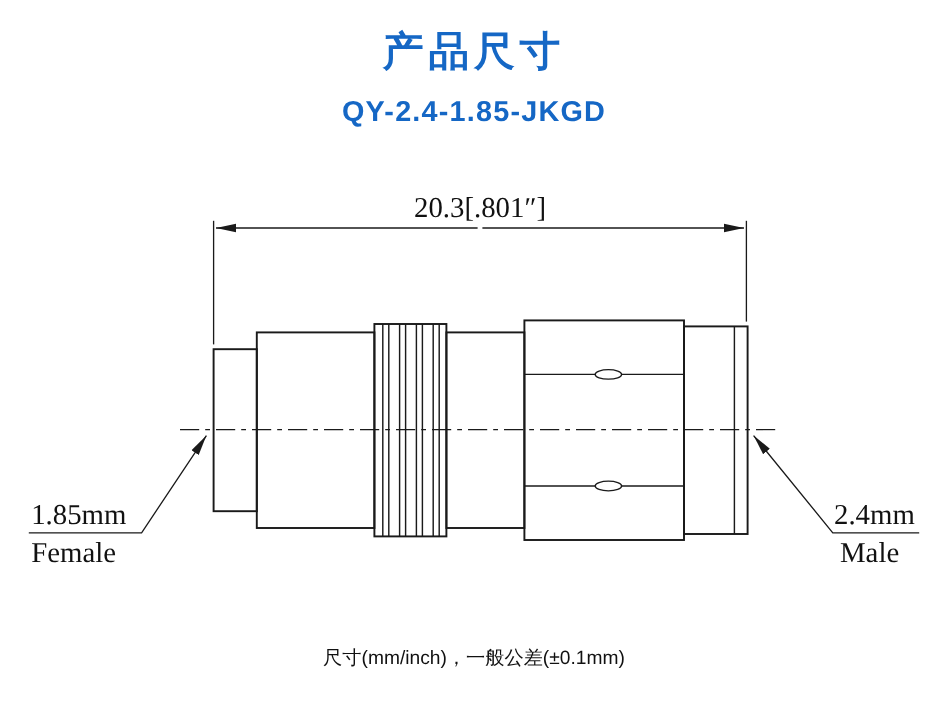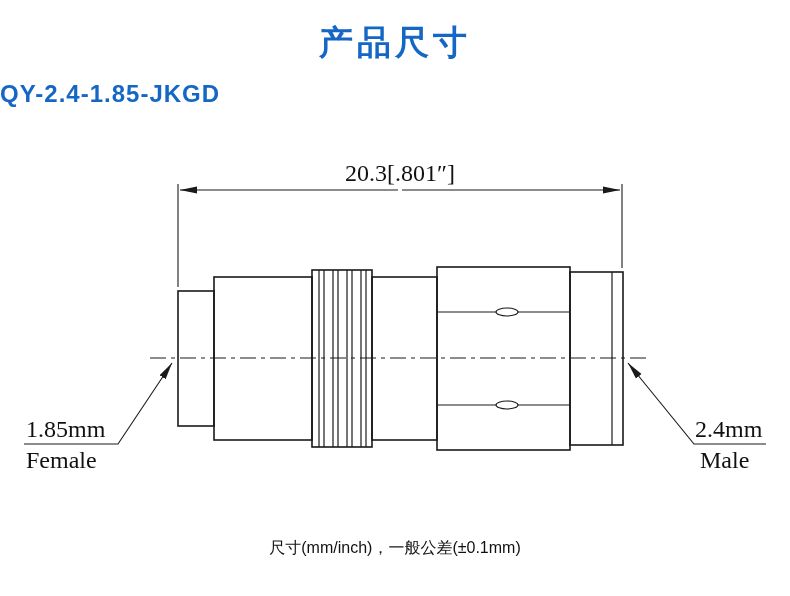--- a/index.html
+++ b/index.html
@@ -10,21 +10,21 @@
   }
   *{margin:0;padding:0;box-sizing:border-box;}
   html,body{background:#fff;}
   body{font-family:"Liberation Sans", sans-serif;}
   .page{position:relative;width:790px;height:596px;background:var(--background);overflow:hidden;}
   .title{
     position:absolute;top:20px;left:0;width:100%;text-align:center;
     color:var(--accent);font-size:34px;font-weight:bold;letter-spacing:4px;
   }
   .model{
-    position:absolute;top:80px;left:0;width:100%;text-align:left;
+    position:absolute;top:80px;left:0;width:100%;text-align:center;
     color:var(--accent);font-size:24px;font-weight:bold;letter-spacing:1px;
   }
   .note{
     position:absolute;top:538px;left:0;width:100%;text-align:center;
     color:var(--text);font-size:16px;
   }
   svg.drawing{position:absolute;left:0;top:0;}
   .ol{stroke:var(--line);fill:none;stroke-width:1.6;}
   .thin{stroke:var(--line);fill:none;stroke-width:1.2;}
   .dim{stroke:var(--line);fill:none;stroke-width:1.1;}

